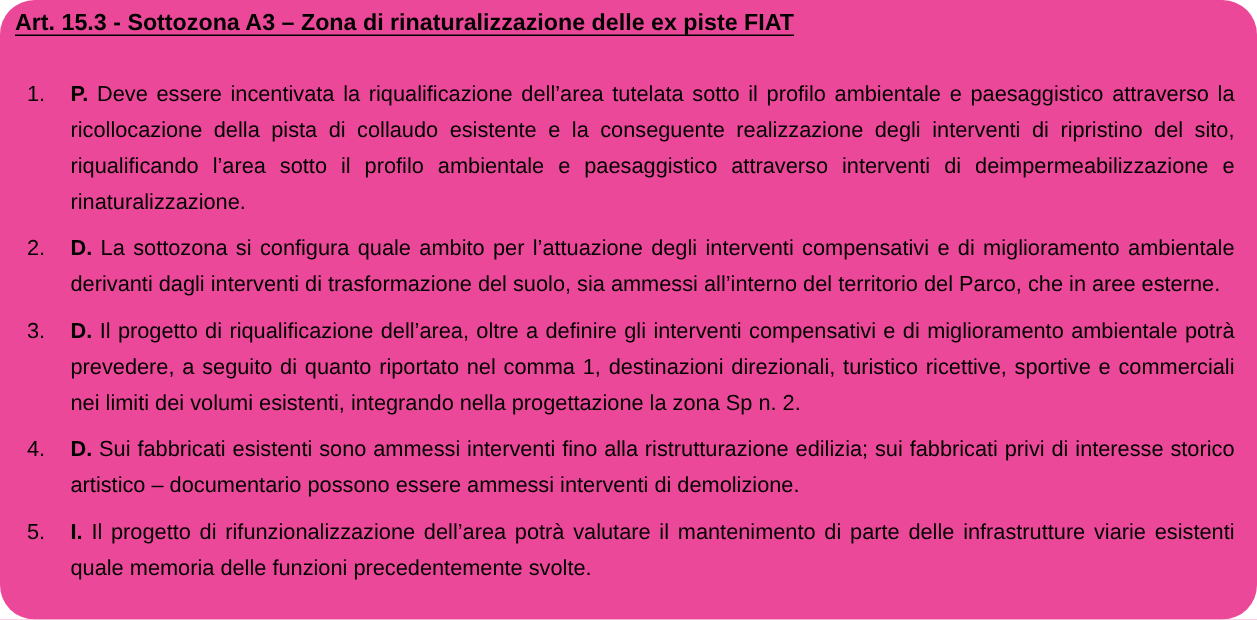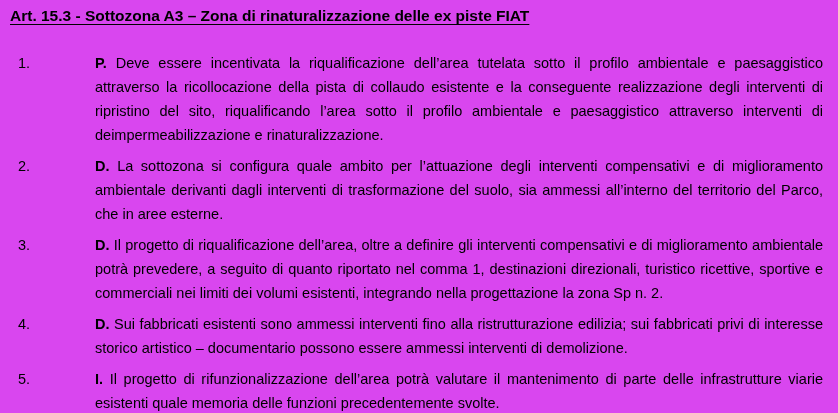--- a/index.html
+++ b/index.html
@@ -12,21 +12,22 @@
     height: 413px;
     overflow: hidden;
     font-family: "Liberation Sans", "DejaVu Sans", sans-serif;
     color: #000000;
   }
   .page {
     box-sizing: border-box;
     width: 838px;
     height: 413px;
     padding-top: 7px;
-    background: #d946ef;
+    background: #ec4899;
+    border-radius: 23px;
   }
   .doc-title {
     margin: 0 15px 26px 10px;
     font-size: 15.5px;
     font-weight: bold;
     line-height: 18px;
     text-decoration: underline;
     text-underline-offset: 3px;
     white-space: nowrap;
   }
@@ -39,21 +40,20 @@
     flex: 0 0 29px;
     width: 29px;
     font-size: 14.5px;
     line-height: 24px;
   }
   .item-body {
     flex: 1 1 auto;
     font-size: 14.5px;
     line-height: 24px;
     text-align: justify;
-    margin-left: 48px;
   }
   .item-prefix {
     font-weight: bold;
   }
 </style>
 </head>
 <body>
 
 <div class="page">
 

